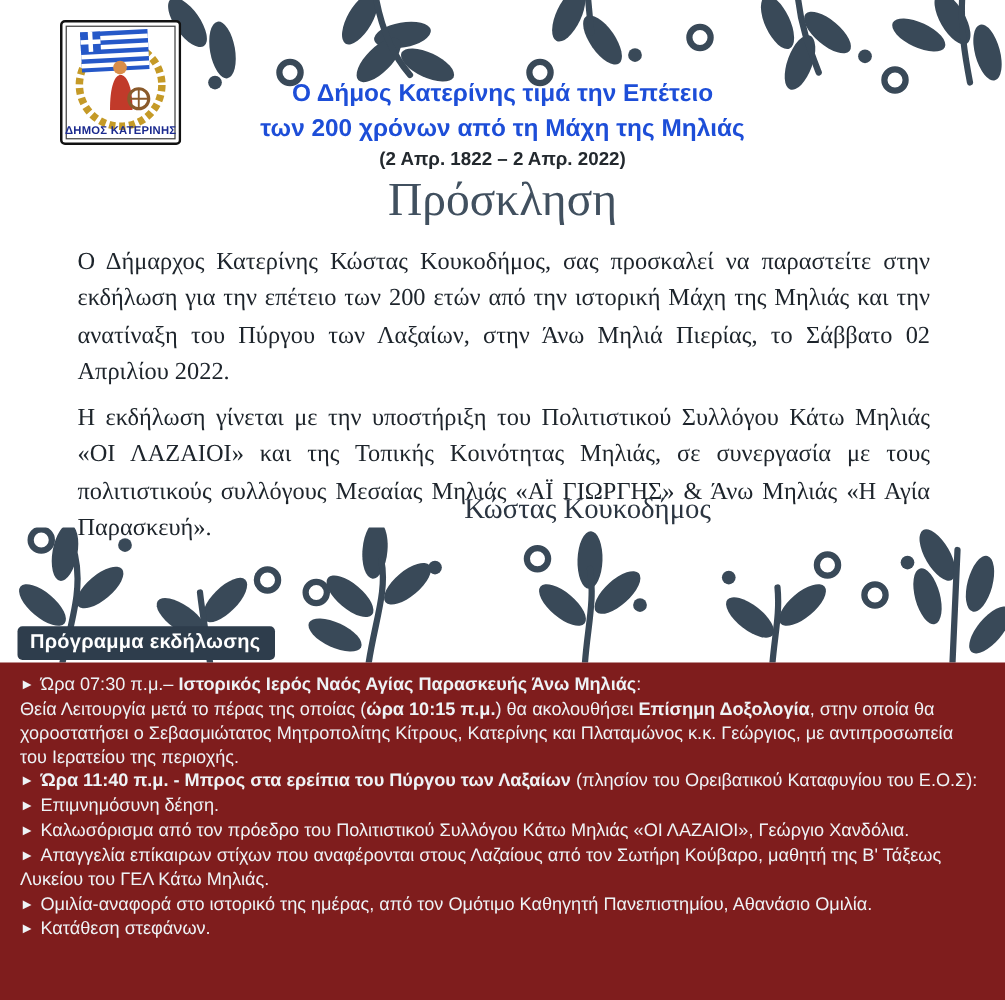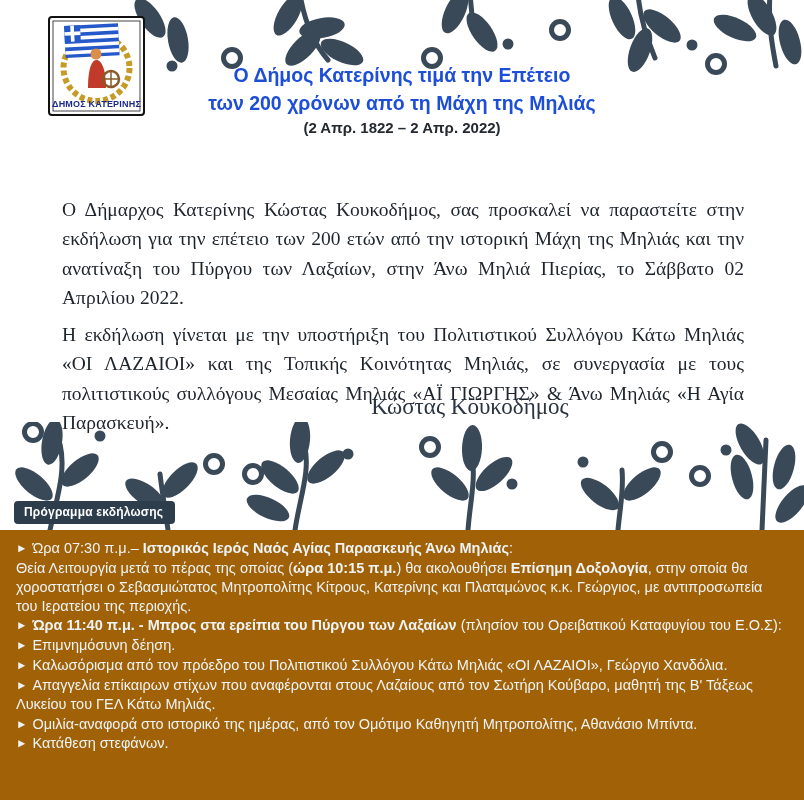--- a/index.html
+++ b/index.html
@@ -37,27 +37,27 @@
   }
   .body-text p{margin:8px;}
 
   .signature{
     position:absolute;top:390px;left:250px;width:440px;text-align:center;z-index:4;
     font-family:"Liberation Serif",serif;font-size:23px;color:#2b3541;line-height:1.45;
   }
 
   .badge{
     position:absolute;top:501px;left:14px;z-index:6;
-    background:#2e3d4c;color:#ffffff;font-weight:bold;font-size:12px;
+    background:#2e3d4c;color:#ffffff;font-weight:bold;font-size:16px;
     padding:4px 12px 5px 10px;border-radius:4px;letter-spacing:.2px;
   }
 
   .program{
     position:absolute;top:530px;left:0;width:804px;height:270px;z-index:3;
-    background:#a16207;box-sizing:border-box;padding:9px 16px 0 16px;
+    background:#7f1d1d;box-sizing:border-box;padding:9px 16px 0 16px;
     color:#eef3f6;font-size:14.5px;line-height:1.3;
   }
   .prog-line{margin-bottom:1px;}
   .prog-line .bullet{font-size:11.5px;margin-right:5px;position:relative;top:-1px;}
   .prog-line .bold{font-weight:bold;}
 </style>
 </head>
 <body>
 
 <div class="page">
@@ -122,20 +122,21 @@
     </svg>
     <div class="logo-label">ΔΗΜΟΣ ΚΑΤΕΡΙΝΗΣ</div>
   </div>
 
   <div class="header">
     <div class="h-line">Ο Δήμος Κατερίνης τιμά την Επέτειο</div>
     <div class="h-line">των 200 χρόνων από τη Μάχη της Μηλιάς</div>
     <div class="h-dates">(2 Απρ. 1822 – 2 Απρ. 2022)</div>
   </div>
 
+  <div class="title">Πρόσκληση</div>
 
   <div class="body-text">
     <p>Ο Δήμαρχος Κατερίνης Κώστας Κουκοδήμος, σας προσκαλεί να παραστείτε στην εκδήλωση για την επέτειο των 200 ετών από την ιστορική Μάχη της Μηλιάς και την ανατίναξη του Πύργου των Λαξαίων, στην Άνω Μηλιά Πιερίας, το Σάββατο 02 Απριλίου 2022.</p>
     <p>Η εκδήλωση γίνεται με την υποστήριξη του Πολιτιστικού Συλλόγου Κάτω Μηλιάς «ΟΙ ΛΑΖΑΙΟΙ» και της Τοπικής Κοινότητας Μηλιάς, σε συνεργασία με τους πολιτιστικούς συλλόγους Μεσαίας Μηλιάς «ΑΪ ΓΙΩΡΓΗΣ» &amp; Άνω Μηλιάς «Η Αγία Παρασκευή».</p>
   </div>
 
   <div class="signature">
     <div>Κώστας Κουκοδήμος</div>
   </div>
 
@@ -184,18 +185,18 @@
   <div class="badge">Πρόγραμμα εκδήλωσης</div>
 
   <div class="program">
     <div>
         <div class="prog-line"><span class="bullet">►</span><span>Ώρα 07:30 π.μ.– </span><span class="bold">Ιστορικός Ιερός Ναός Αγίας Παρασκευής Άνω Μηλιάς</span><span>:</span></div>
         <div class="prog-line"><span>Θεία Λειτουργία μετά το πέρας της οποίας (</span><span class="bold">ώρα 10:15 π.μ.</span><span>) θα ακολουθήσει </span><span class="bold">Επίσημη Δοξολογία</span><span>, στην οποία θα χοροστατήσει ο Σεβασμιώτατος Μητροπολίτης Κίτρους, Κατερίνης και Πλαταμώνος κ.κ. Γεώργιος, με αντιπροσωπεία του Ιερατείου της περιοχής.</span></div>
         <div class="prog-line"><span class="bullet">►</span><span class="bold">Ώρα 11:40 π.μ. - Μπρος στα ερείπια του Πύργου των Λαξαίων</span><span> (πλησίον του Ορειβατικού Καταφυγίου του Ε.Ο.Σ):</span></div>
         <div class="prog-line"><span class="bullet">►</span><span>Επιμνημόσυνη δέηση.</span></div>
         <div class="prog-line"><span class="bullet">►</span><span>Καλωσόρισμα από τον πρόεδρο του Πολιτιστικού Συλλόγου Κάτω Μηλιάς «ΟΙ ΛΑΖΑΙΟΙ», Γεώργιο Χανδόλια.</span></div>
         <div class="prog-line"><span class="bullet">►</span><span>Απαγγελία επίκαιρων στίχων που αναφέρονται στους Λαζαίους από τον Σωτήρη Κούβαρο, μαθητή της Β' Τάξεως Λυκείου του ΓΕΛ  Κάτω Μηλιάς.</span></div>
-        <div class="prog-line"><span class="bullet">►</span><span>Ομιλία-αναφορά στο ιστορικό της ημέρας, από τον Ομότιμο Καθηγητή Μητροπολίτης, Αθανάσιο Μπίντα.</span></div>
+        <div class="prog-line"><span class="bullet">►</span><span>Ομιλία-αναφορά στο ιστορικό της ημέρας, από τον Ομότιμο Καθηγητή Πανεπιστημίου, Αθανάσιο Ομιλία.</span></div>
         <div class="prog-line"><span class="bullet">►</span><span>Κατάθεση στεφάνων.</span></div>
       </div>
   </div>
 
 </div>
 
 </body></html>

